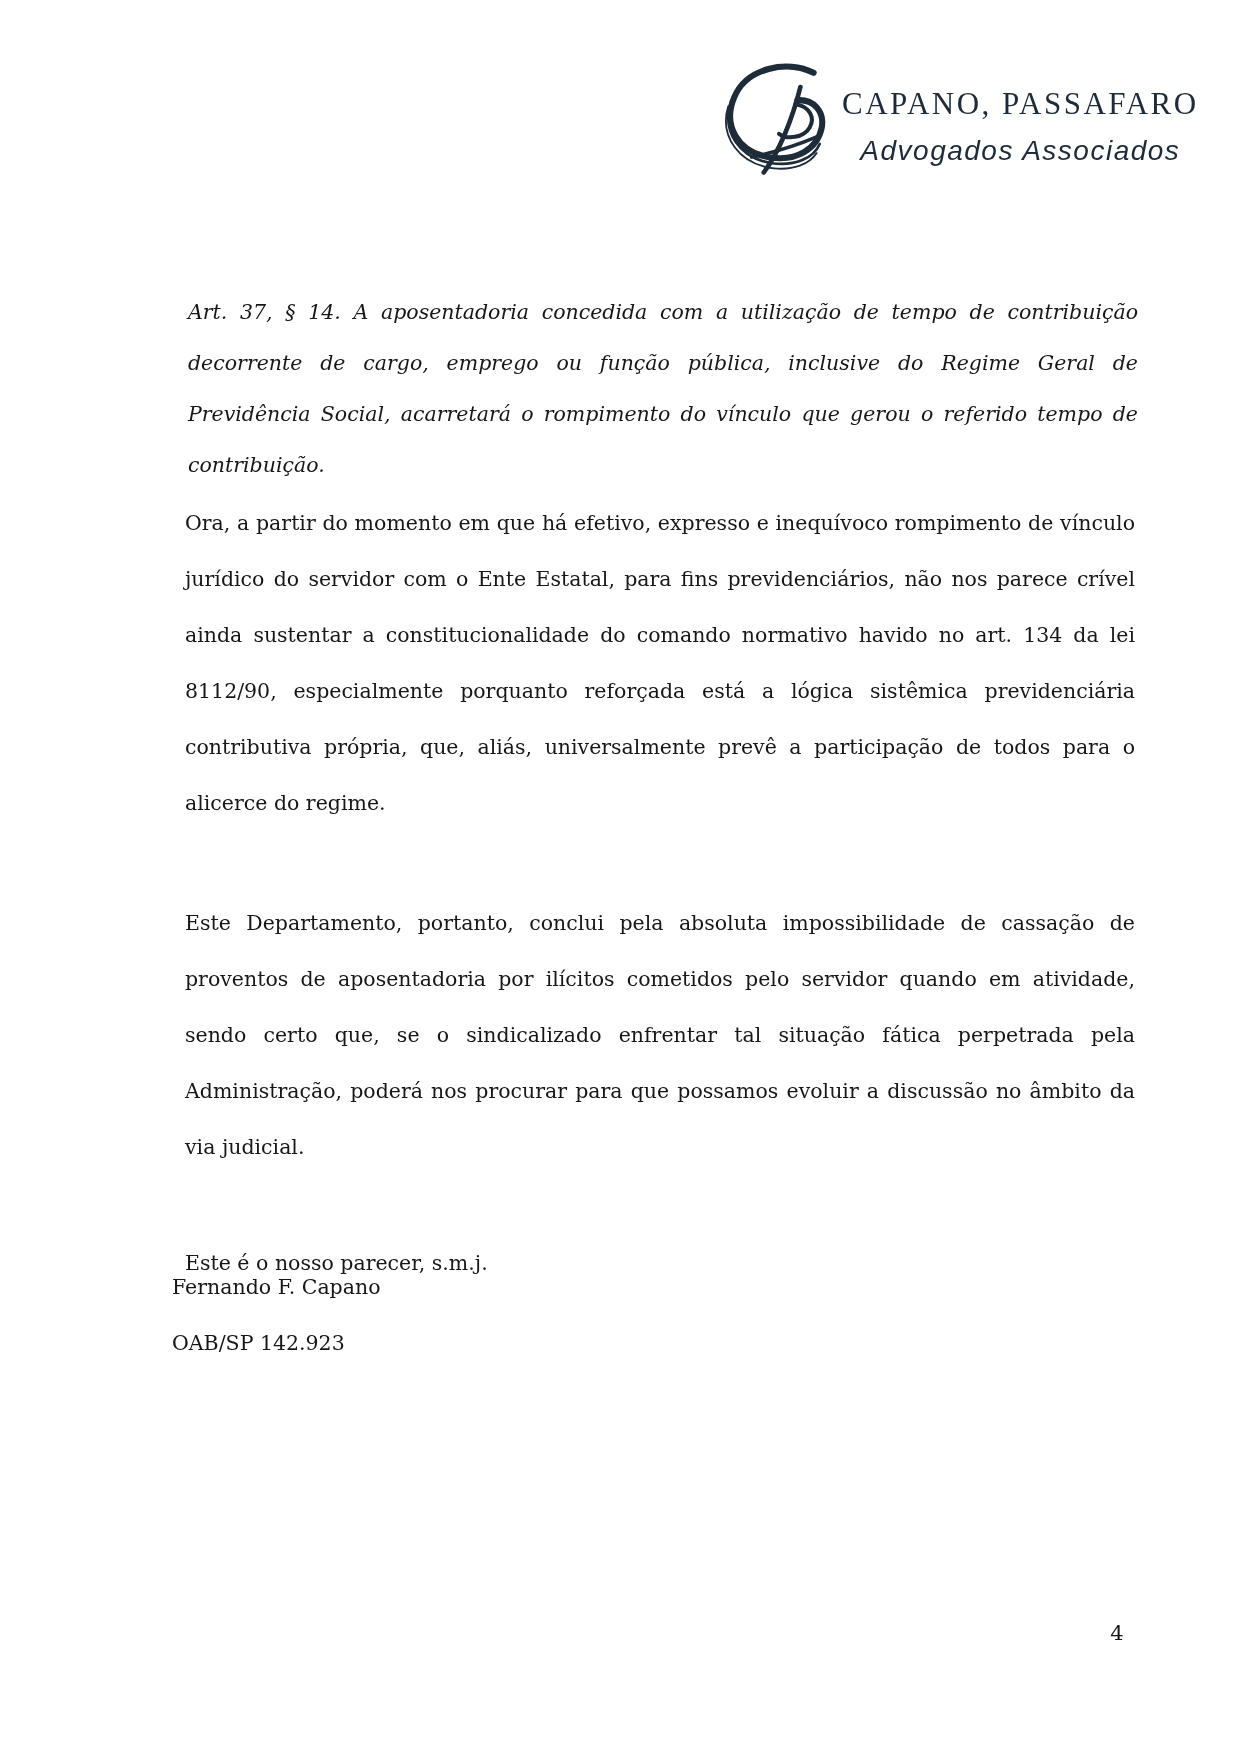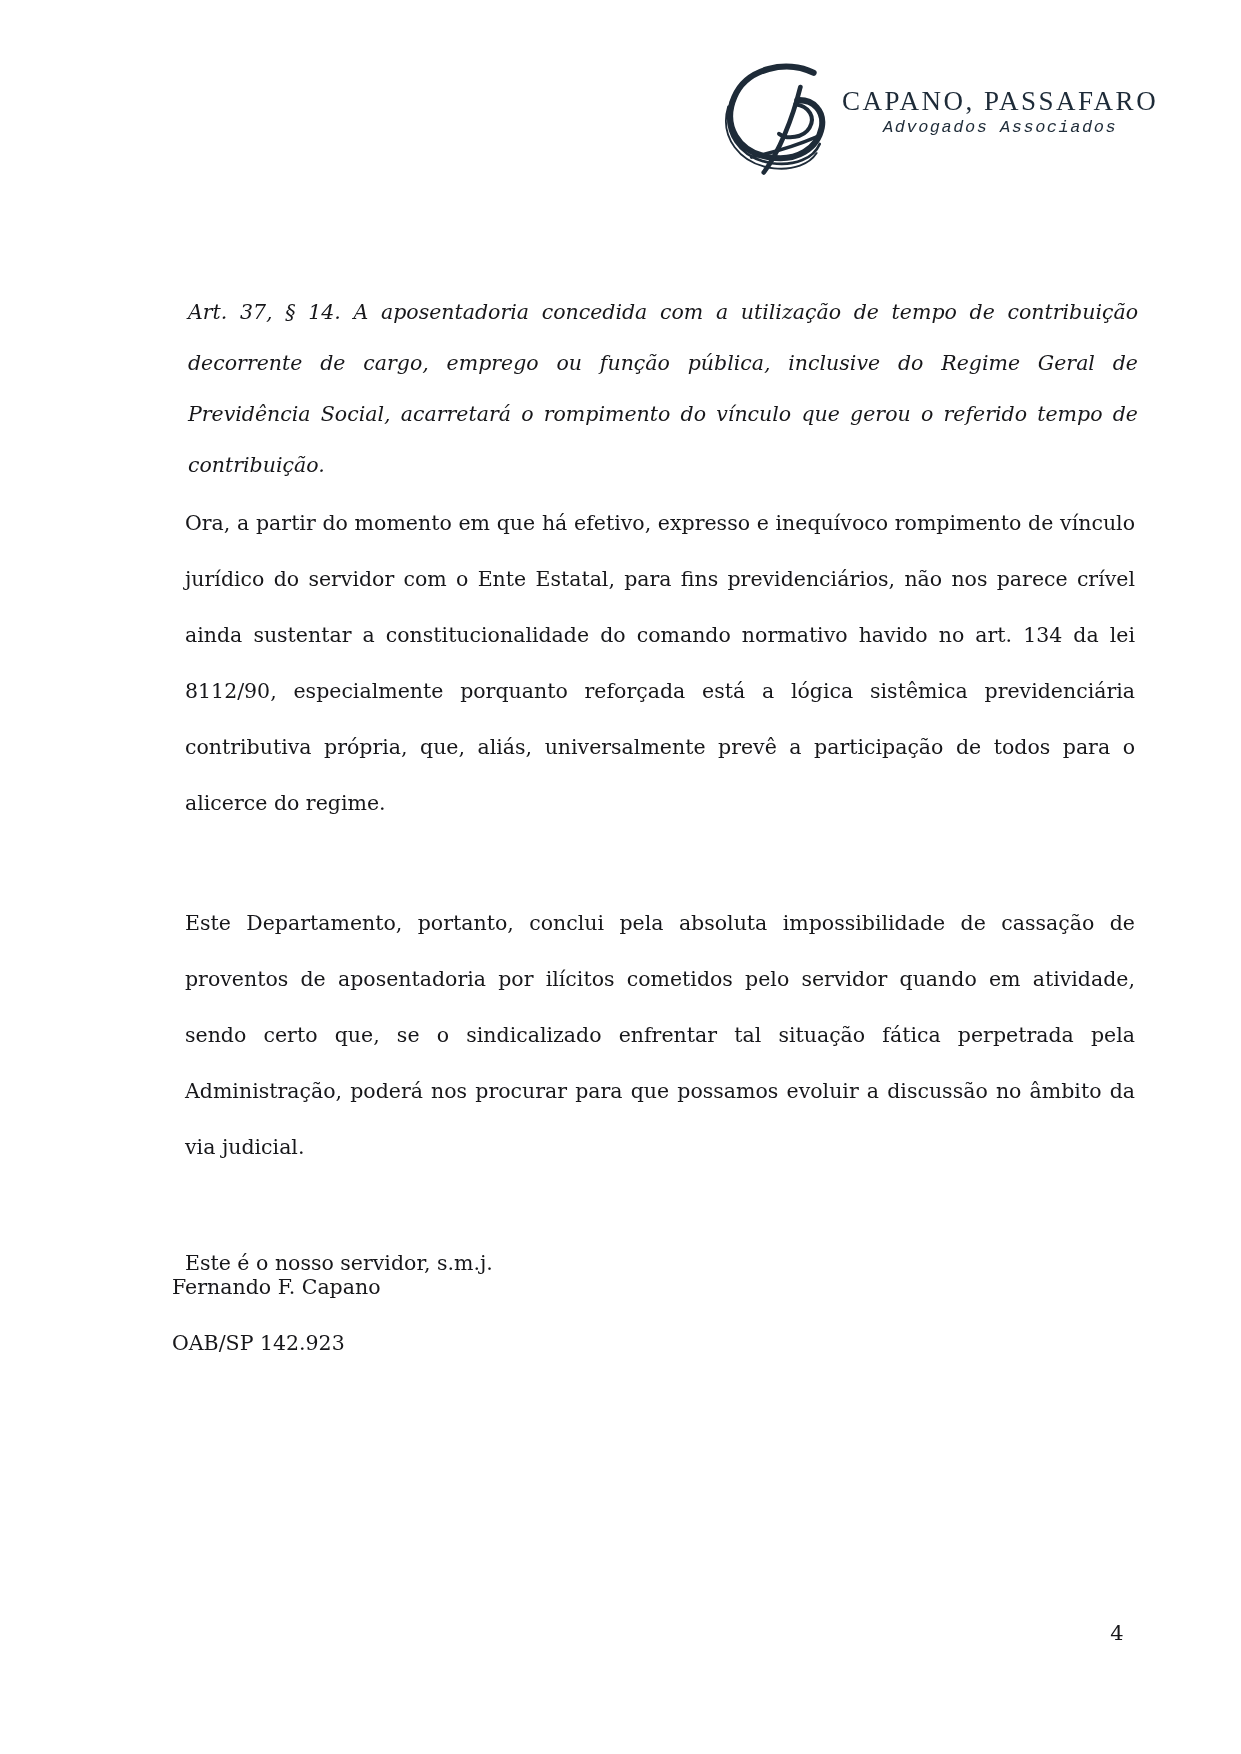--- a/index.html
+++ b/index.html
@@ -31,32 +31,32 @@
     flex: 0 0 auto;
   }
   .logo-text {
     margin-left: 4px;
     padding-top: 28px;
     text-align: center;
     min-width: 280px;
   }
   .firm-name {
     font-family: "Liberation Serif", serif;
-    font-size: 27px;
+    font-size: 31px;
     letter-spacing: 2.5px;
     color: #1e2b38;
     white-space: nowrap;
   }
   .firm-subtitle {
-    font-family: Liberation Mono, monospace;
+    font-family: Liberation Sans, sans-serif;
     font-style: italic;
-    font-size: 17px;
+    font-size: 28px;
     letter-spacing: 1.5px;
     color: #1e2b38;
-    margin-top: 1px;
+    margin-top: 13px;
   }
 
   
   .quote {
     position: absolute;
     left: 172px;
     top: 271px;
     width: 950px;
     margin: 16px;
     font-style: italic;
@@ -114,21 +114,21 @@
     </div>
   </header>
 
   <main>
     <p class="quote">Art. 37, § 14. A aposentadoria concedida com a utilização de tempo de contribuição decorrente de cargo, emprego ou função pública, inclusive do Regime Geral de Previdência Social, acarretará o rompimento do vínculo que gerou o referido tempo de contribuição.</p>
 
     <p class="para para-2">Ora, a partir do momento em que há efetivo, expresso e inequívoco rompimento de vínculo jurídico do servidor com o Ente Estatal, para fins previdenciários, não nos parece crível ainda sustentar a constitucionalidade do comando normativo havido no art. 134 da lei 8112/90, especialmente porquanto reforçada está a lógica sistêmica previdenciária contributiva própria, que, aliás, universalmente prevê a participação de todos para o alicerce do regime.</p>
 
     <p class="para para-3">Este Departamento, portanto, conclui pela absoluta impossibilidade de cassação de proventos de aposentadoria por ilícitos cometidos pelo servidor quando em atividade, sendo certo que, se o sindicalizado enfrentar tal situação fática perpetrada pela Administração, poderá nos procurar para que possamos evoluir a discussão no âmbito da via judicial.</p>
 
-    <p class="para para-closing">Este é o nosso servidor, s.m.j.</p>
+    <p class="para para-closing">Este é o nosso parecer, s.m.j.</p>
 
     <div class="signature">
       <div>Fernando F. Capano</div>
       <div>OAB/SP 142.923</div>
     </div>
   </main>
 
   <div class="page-number">4</div>
 
 </div>

